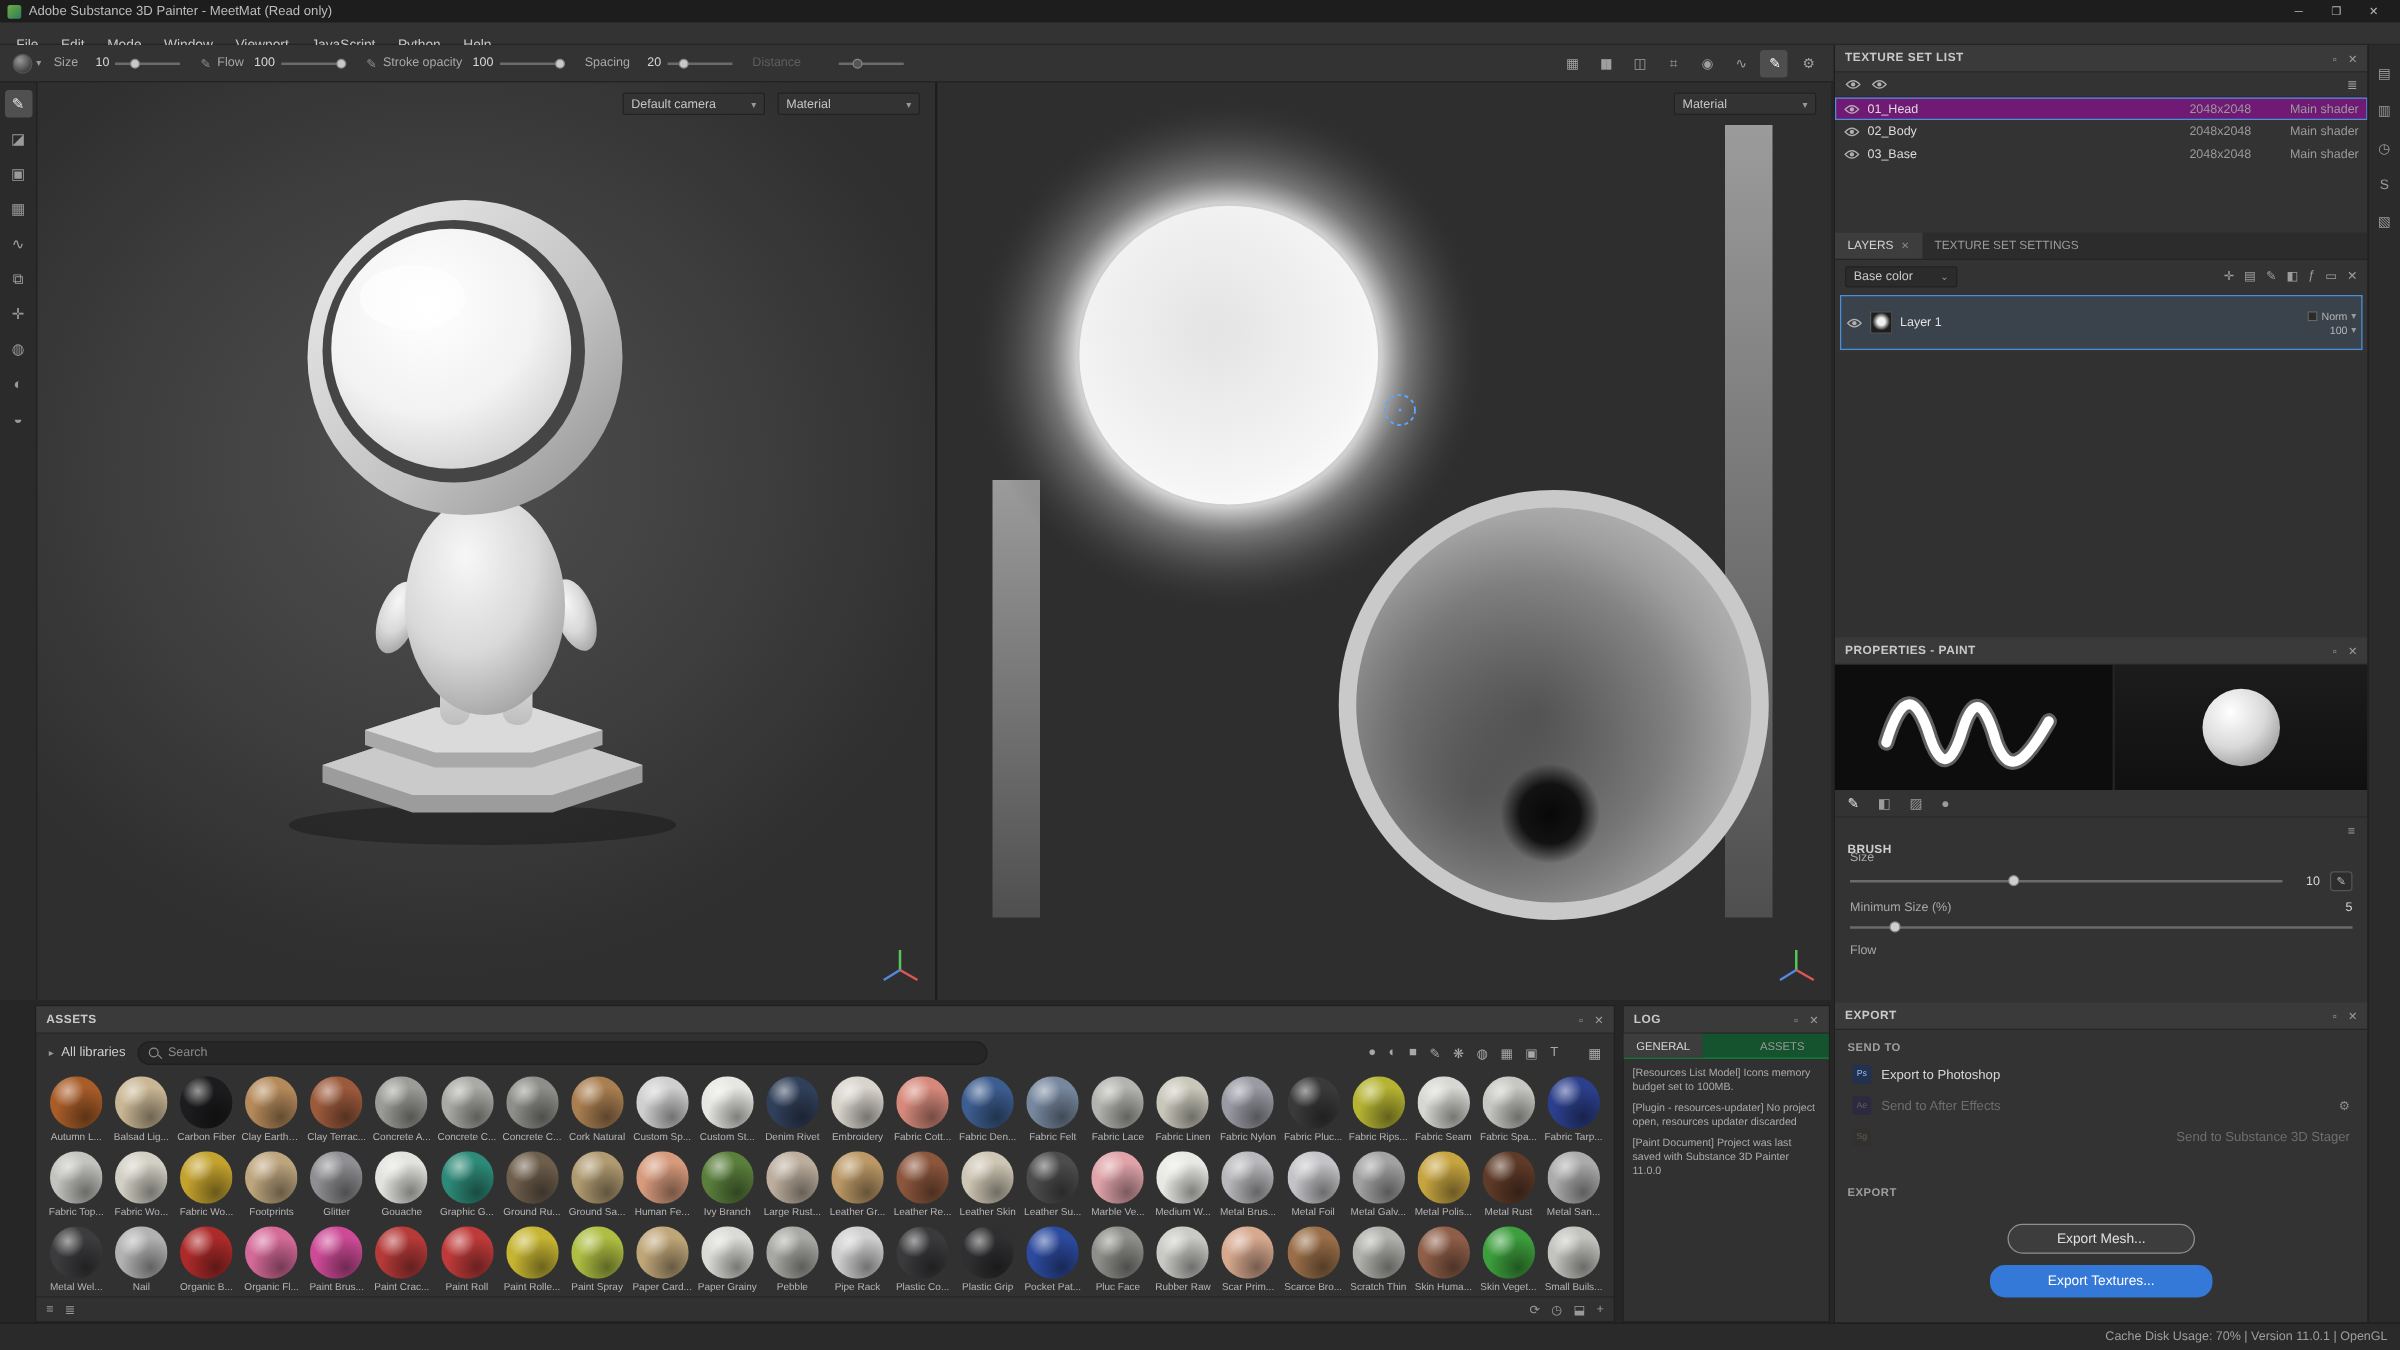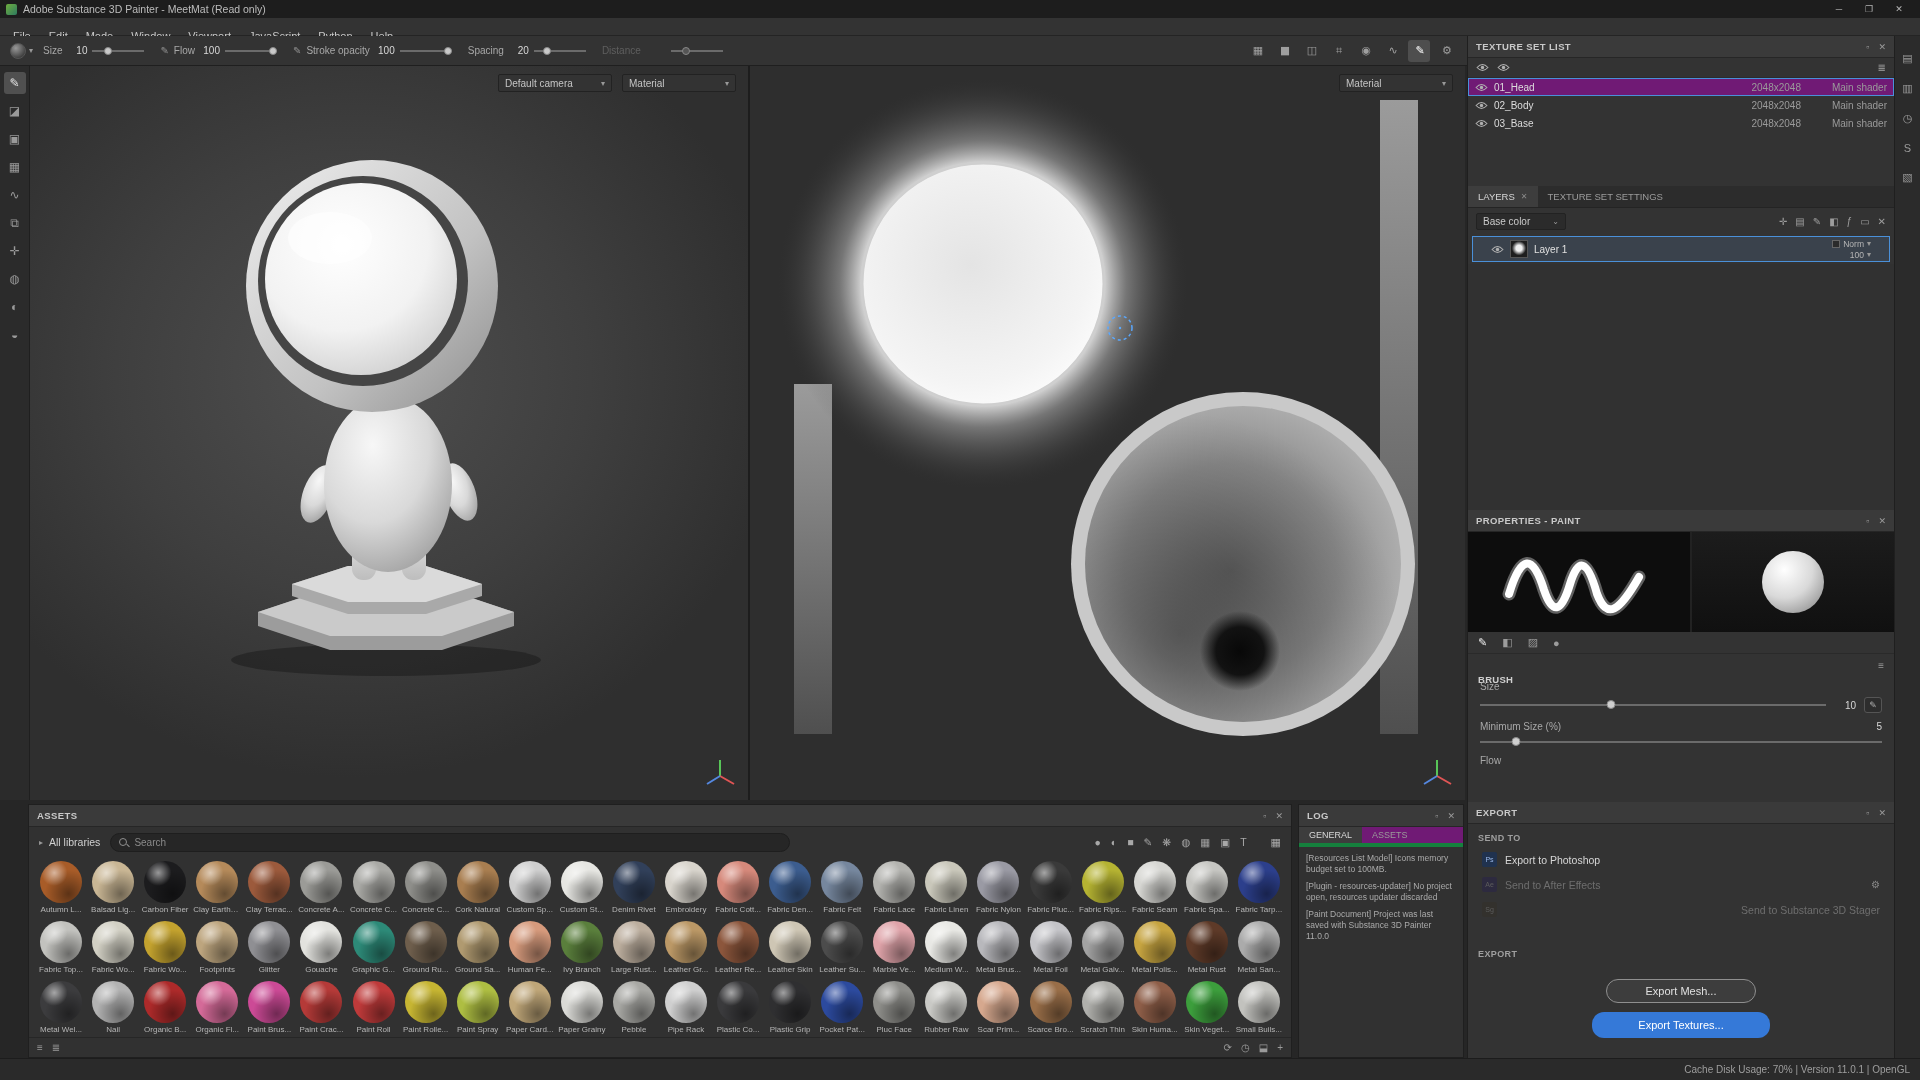--- a/index.html
+++ b/index.html
@@ -66,21 +66,21 @@
 
   .panel-layers { height:324px; display:flex; flex-direction:column; background:#333; }
   .tabs { height:22px; display:flex; background:#2c2c2c; border-bottom:1px solid #242424; flex:none; }
   .tab { display:flex; align-items:center; gap:6px; padding:0 10px; font-size:9.5px; color:#9b9b9b; }
   .tab.active { background:#3d3d3d; color:#d6d6d6; }
   .tab-x { font-size:8px; color:#8a8a8a; }
   .layers-toolbar { height:26px; display:flex; align-items:center; padding:0 8px; gap:4px; flex:none; }
   .channel-select { width:90px; height:17px; background:#2b2b2b; border:1px solid #222; border-radius:2px; display:flex; align-items:center; justify-content:space-between; padding:0 6px; font-size:10px; color:#c9c9c9; }
   .layer-actions { margin-left:auto; display:flex; gap:8px; }
   .la-icon { font-size:10px; color:#9d9d9d; }
-  .layer-row { height:26px; margin:2px 4px; display:flex; align-items:center; gap:6px; padding:0 18px; border:1px solid #4a90d9; background:#3a424c; flex:none; }
+  .layer-row { height:44px; margin:2px 4px; display:flex; align-items:center; gap:6px; padding:0 4px; border:1px solid #4a90d9; background:#3a424c; flex:none; }
   .layer-thumb { width:18px; height:18px; flex:none; border:1px solid #555; background:radial-gradient(circle at 50% 45%, #f0f0f0 0 25%, rgba(240,240,240,0) 60%), #1e1e1e; }
   .layer-name { font-size:10px; color:#e0e0e0; flex:1; }
   .layer-right { display:flex; flex-direction:column; align-items:flex-end; gap:1px; font-size:8.5px; color:#b5b5b5; }
   .blend { display:flex; gap:3px; align-items:center; }
   .mini-box { width:8px; height:8px; border:1px solid #666; background:#2b2b2b; display:inline-block; }
   .layers-empty { flex:1; background:#313131; }
 
   .panel-props { height:292px; display:flex; flex-direction:column; }
   .previews { height:100px; display:flex; gap:2px; background:#222; flex:none; }
   .stroke-preview { flex:1.1; background:#0d0d0d; position:relative; }
@@ -138,21 +138,21 @@
                radial-gradient(circle at 68% 78%, rgba(0,0,0,.45) 0%, rgba(0,0,0,0) 55%),
                var(--c,#888); }
   .asset-label { font-size:8px; color:#b5b5b5; margin-top:2px; max-width:100%; white-space:nowrap; overflow:hidden; text-overflow:ellipsis; padding:0 2px; }
   .assets-bottom { height:20px; display:flex; align-items:center; padding:0 8px; gap:9px; border-top:1px solid #262626; flex:none; }
   .ab-right { margin-left:auto; display:flex; gap:9px; }
   .ab-left { display:flex; gap:9px; }
   .ab-icon { font-size:10px; color:#9a9a9a; }
 
   
   .log { position:absolute; top:804px; left:1298px; width:166px; height:254px; background:#313131; border:1px solid #1f1f1f; display:flex; flex-direction:column; }
-  .log-tabs { height:20px; display:flex; background:#701a75; border-bottom:4px solid #15803d; flex:none; }
+  .log-tabs { height:20px; display:flex; background:#14532d; border-bottom:1px solid #15803d; flex:none;gap:36px; }
   .log-tab { padding:0 10px; display:flex; align-items:center; font-size:9px; color:#9a9a9a; }
   .log-tab.active { background:#3d3d3d; color:#d8d8d8; }
   .log-body { flex:1; padding:6px 7px; overflow:hidden; }
   .log-line { font-size:8.5px; line-height:1.3; color:#ababab; margin-bottom:6px; }
 
   .statusbar { position:absolute; left:0; right:0; top:1058px; height:22px; background:#2a2a2a; border-top:1px solid #1c1c1c; display:flex; align-items:center; justify-content:flex-end; padding-right:10px; font-size:10px; color:#9e9e9e; }
 
   .eye { width:13px; height:9px; color:#b0b0b0; flex:none; }
 </style>
 </head>

